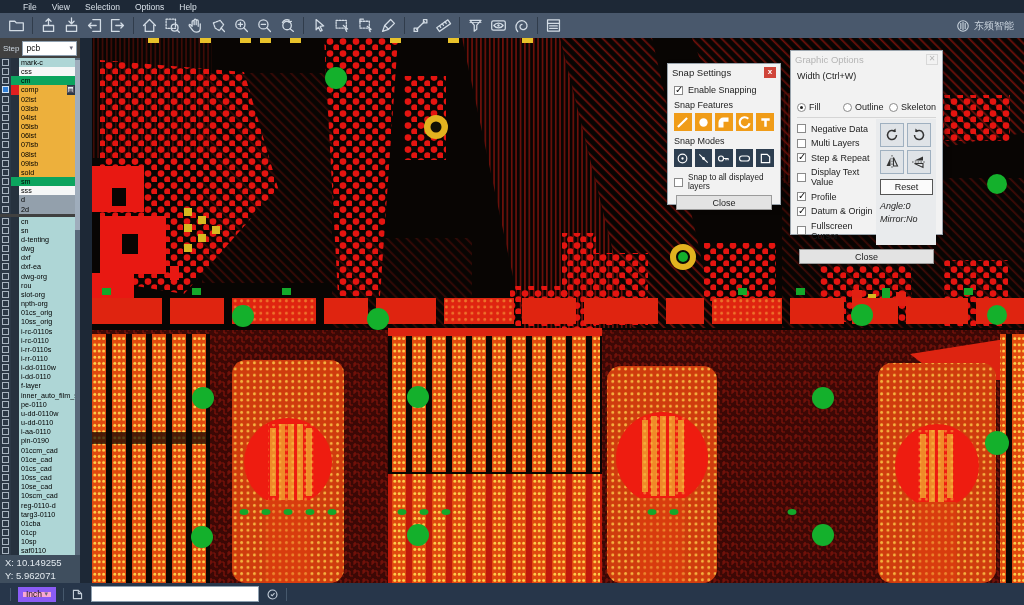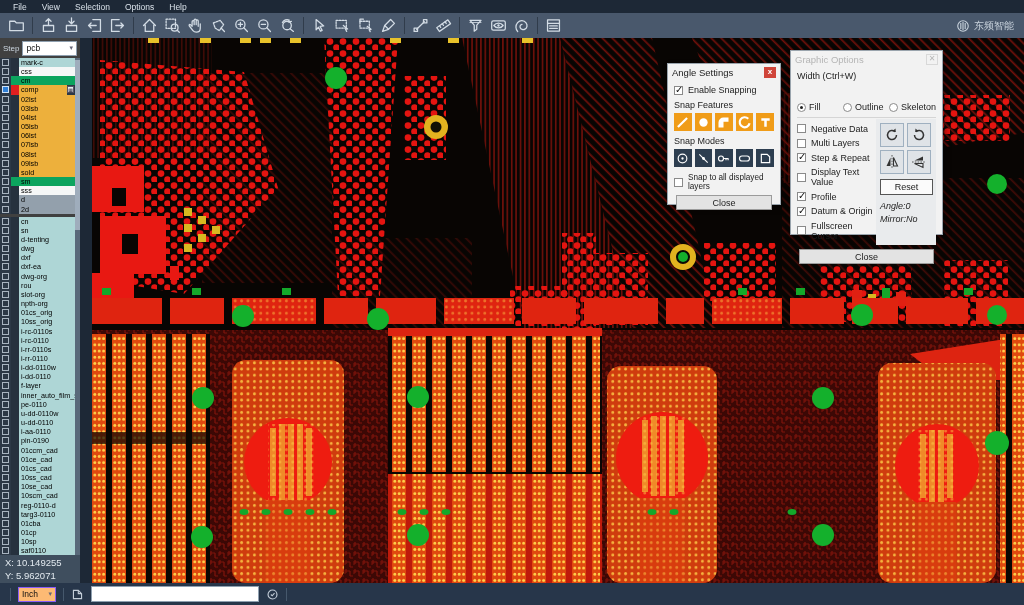--- a/index.html
+++ b/index.html
@@ -1,21 +1,21 @@
 <!DOCTYPE html>
 <html><head>
 <meta charset="utf-8">
 <style>
   * { margin:0; padding:0; box-sizing:border-box; }
   html,body { width:1024px; height:605px; overflow:hidden; }
   body { position:relative; background:#1d2836; font-family:"Liberation Sans",sans-serif; -webkit-font-smoothing:antialiased; }
 
   
   .menubar { position:absolute; top:0; left:0; right:0; height:14px; background:#1d2836;
-             display:flex; align-items:center; gap:15px; padding-left:13px; }
+             display:flex; align-items:center; gap:15px; padding-left:23px; }
   .menubar span { color:#d8e0e8; font-size:8.5px; line-height:13px; }
 
   
   .toolbar { position:absolute; top:13px; left:0; right:0; height:25px; background:#49586c;
              display:flex; align-items:center; padding-left:5px; }
   .tbtn { width:23px; height:23px; display:flex; align-items:center; justify-content:center; flex:0 0 auto; }
   .tbtn svg { width:17px; height:17px; stroke:#d3dce5; stroke-width:1.5; fill:none; stroke-linecap:round; stroke-linejoin:round; }
   .tdiv { width:1px; height:17px; background:#303c4b; margin:0 4px; flex:0 0 auto; }
   .brand { margin-left:auto; margin-right:10px; display:flex; align-items:center; gap:4px;
            color:#c7d1db; font-size:10px; }
@@ -50,21 +50,21 @@
   .xyblock { position:absolute; left:0; right:0; bottom:0; height:28px; background:#3f4e5e;
              color:#e2e9ef; font-size:9.5px; padding:1px 0 0 5px; line-height:13px; }
 
   
   .canvas { position:absolute; left:92px; top:38px; right:0; bottom:22px; background:#080503; overflow:hidden; }
 
   
   .bottombar { position:absolute; left:0; right:0; bottom:0; height:22px; background:#27364a;
                display:flex; align-items:center; gap:7px; padding-left:10px; }
   .bdiv { width:1px; height:13px; background:#46586c; }
-  .unitsel { width:38px; height:15px; background:#fdba74; border:1px solid #8b5cf6; font-size:8.5px;
+  .unitsel { width:38px; height:15px; background:#f9a8d4; border:5px solid #8b5cf6; font-size:8.5px;
              display:flex; align-items:center; justify-content:space-between; padding:0 3px; color:#111; }
   .unitsel .chev { color:#667; font-size:7px; }
   .bicon svg { width:13px; height:13px; stroke:#c3cdd8; fill:none; stroke-width:1.4; display:block; }
   .cmdinput { width:168px; height:16px; background:#fff; border:1px solid #8fa0b0; font-size:9px; padding:0 3px; }
 
   
   .dialog { position:absolute; background:#f2f2f2; border:1px solid #9aa4ad; box-shadow:2px 3px 6px rgba(0,0,0,.45);
             font-size:9px; color:#1c1c1c; }
   .dtitle { height:16px; display:flex; align-items:center; justify-content:space-between; padding:0 4px; }
   .dtitle .ttext { font-size:9.5px; }
@@ -812,21 +812,21 @@
   <circle cx="344" cy="89" r="12" fill="#e2b31f"></circle>
       <circle cx="344" cy="89" r="5.5" fill="#121005"></circle>
   <circle cx="591" cy="219" r="13" fill="#e2b31f"></circle>
       <circle cx="591" cy="219" r="7" fill="#0a0a05"></circle>
       <circle cx="591" cy="219" r="5" fill="#14b02c"></circle>
 </svg>
 </div>
 
 <div class="dialog snapdlg">
   <div class="dtitle">
-    <span class="ttext">Angle Settings</span>
+    <span class="ttext">Snap Settings</span>
     <div class="closebox red">x</div>
   </div>
   <div class="snapbody">
     <div class="cbrow" style="margin:2px 0 0 0;">
       <div class="cbx on"></div>
       <span>Enable Snapping</span>
     </div>
     <div class="snaplabel">Snap Features</div>
     <div class="iconrow">
       <div class="fbtn">

